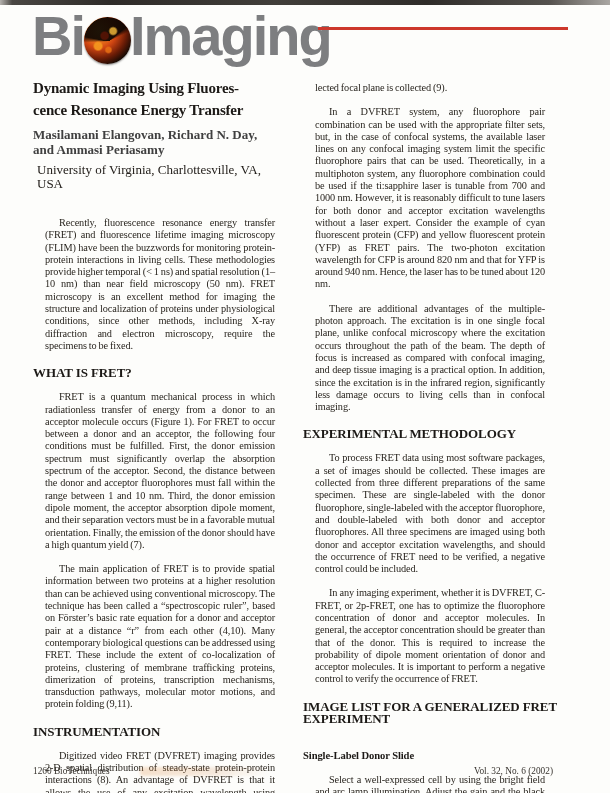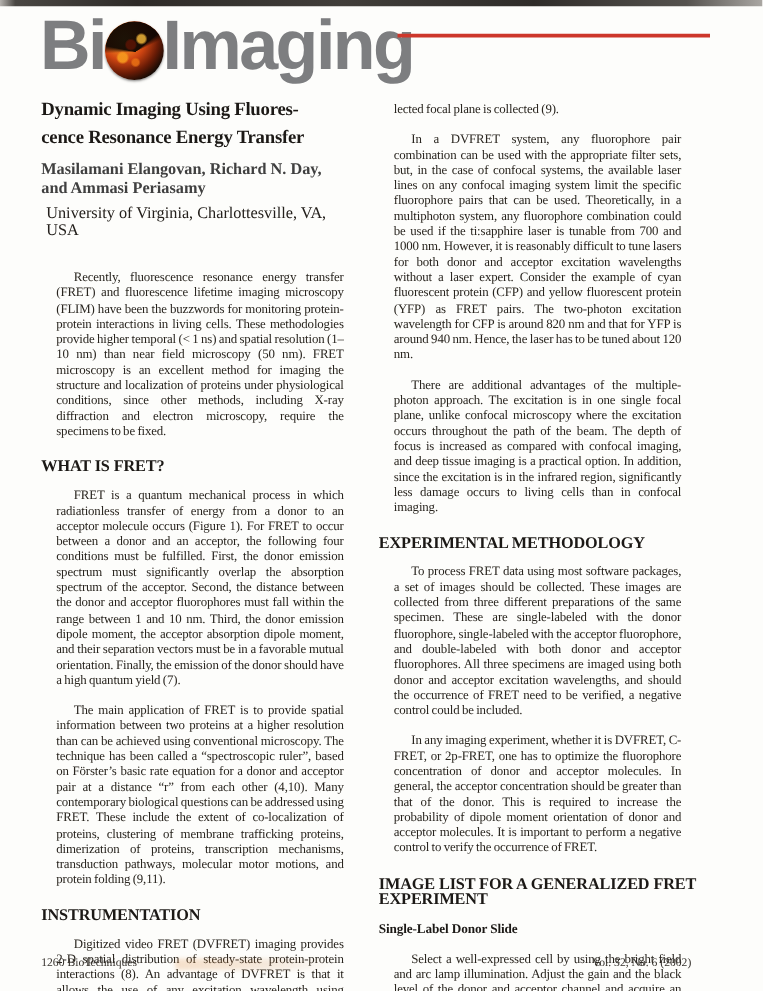--- a/index.html
+++ b/index.html
@@ -75,21 +75,21 @@
     margin:6px 0 0 4px;color:#24201c;
   }
   .intro-gap{margin-top:26px !important;}
   h2.sec{
     font-size:13px;line-height:12px;font-weight:bold;
     margin:15px 0 11px 0;color:#1c1916;
     letter-spacing:-0.1px;text-align:left;
   }
   h3.subsec{
     font-size:10.6px;line-height:12px;font-weight:bold;
-    margin:13px 0 10px 0;color:#1c1916;
+    margin:25px 0 10px 0;color:#1c1916;
     letter-spacing:-0.1px;text-align:left;
   }
   .footer{
     position:absolute;left:33px;top:766px;width:520px;
     font-size:9.3px;color:#36322d;
   }
   .footer .left{float:left;}
   .footer .right{float:right;}
   .bleed-artifact{
     position:absolute;left:140px;top:767px;width:130px;height:9px;

